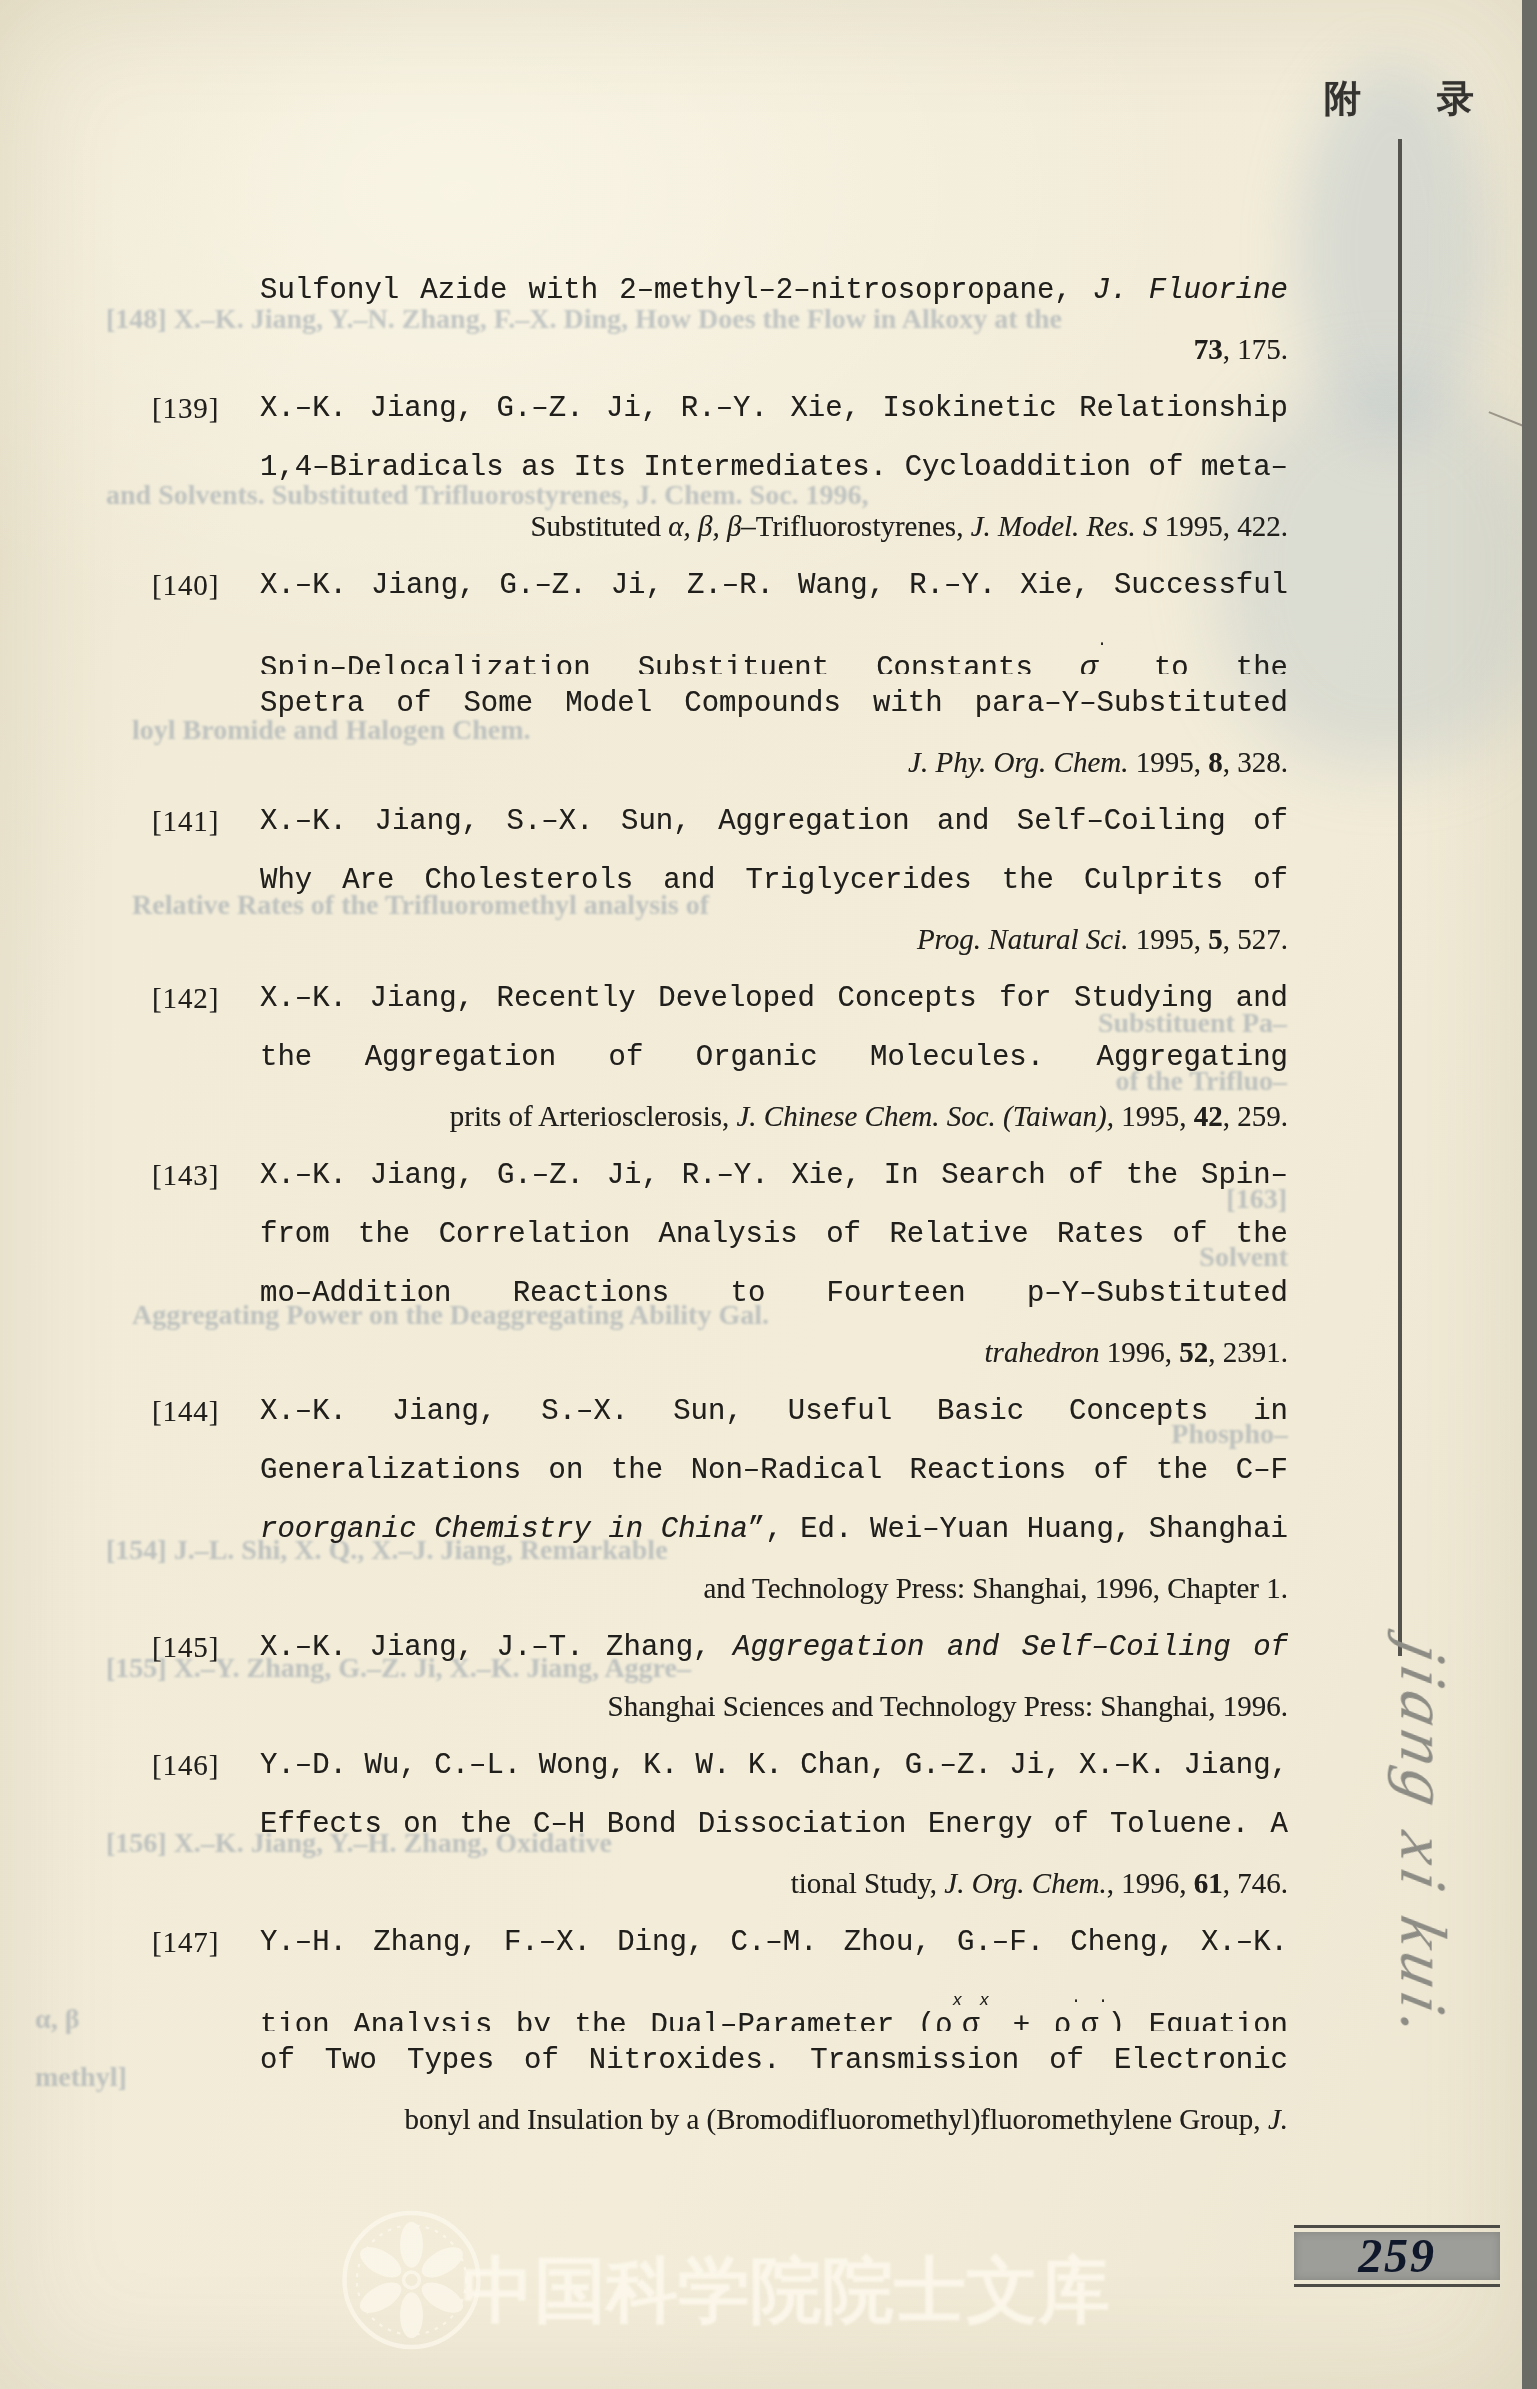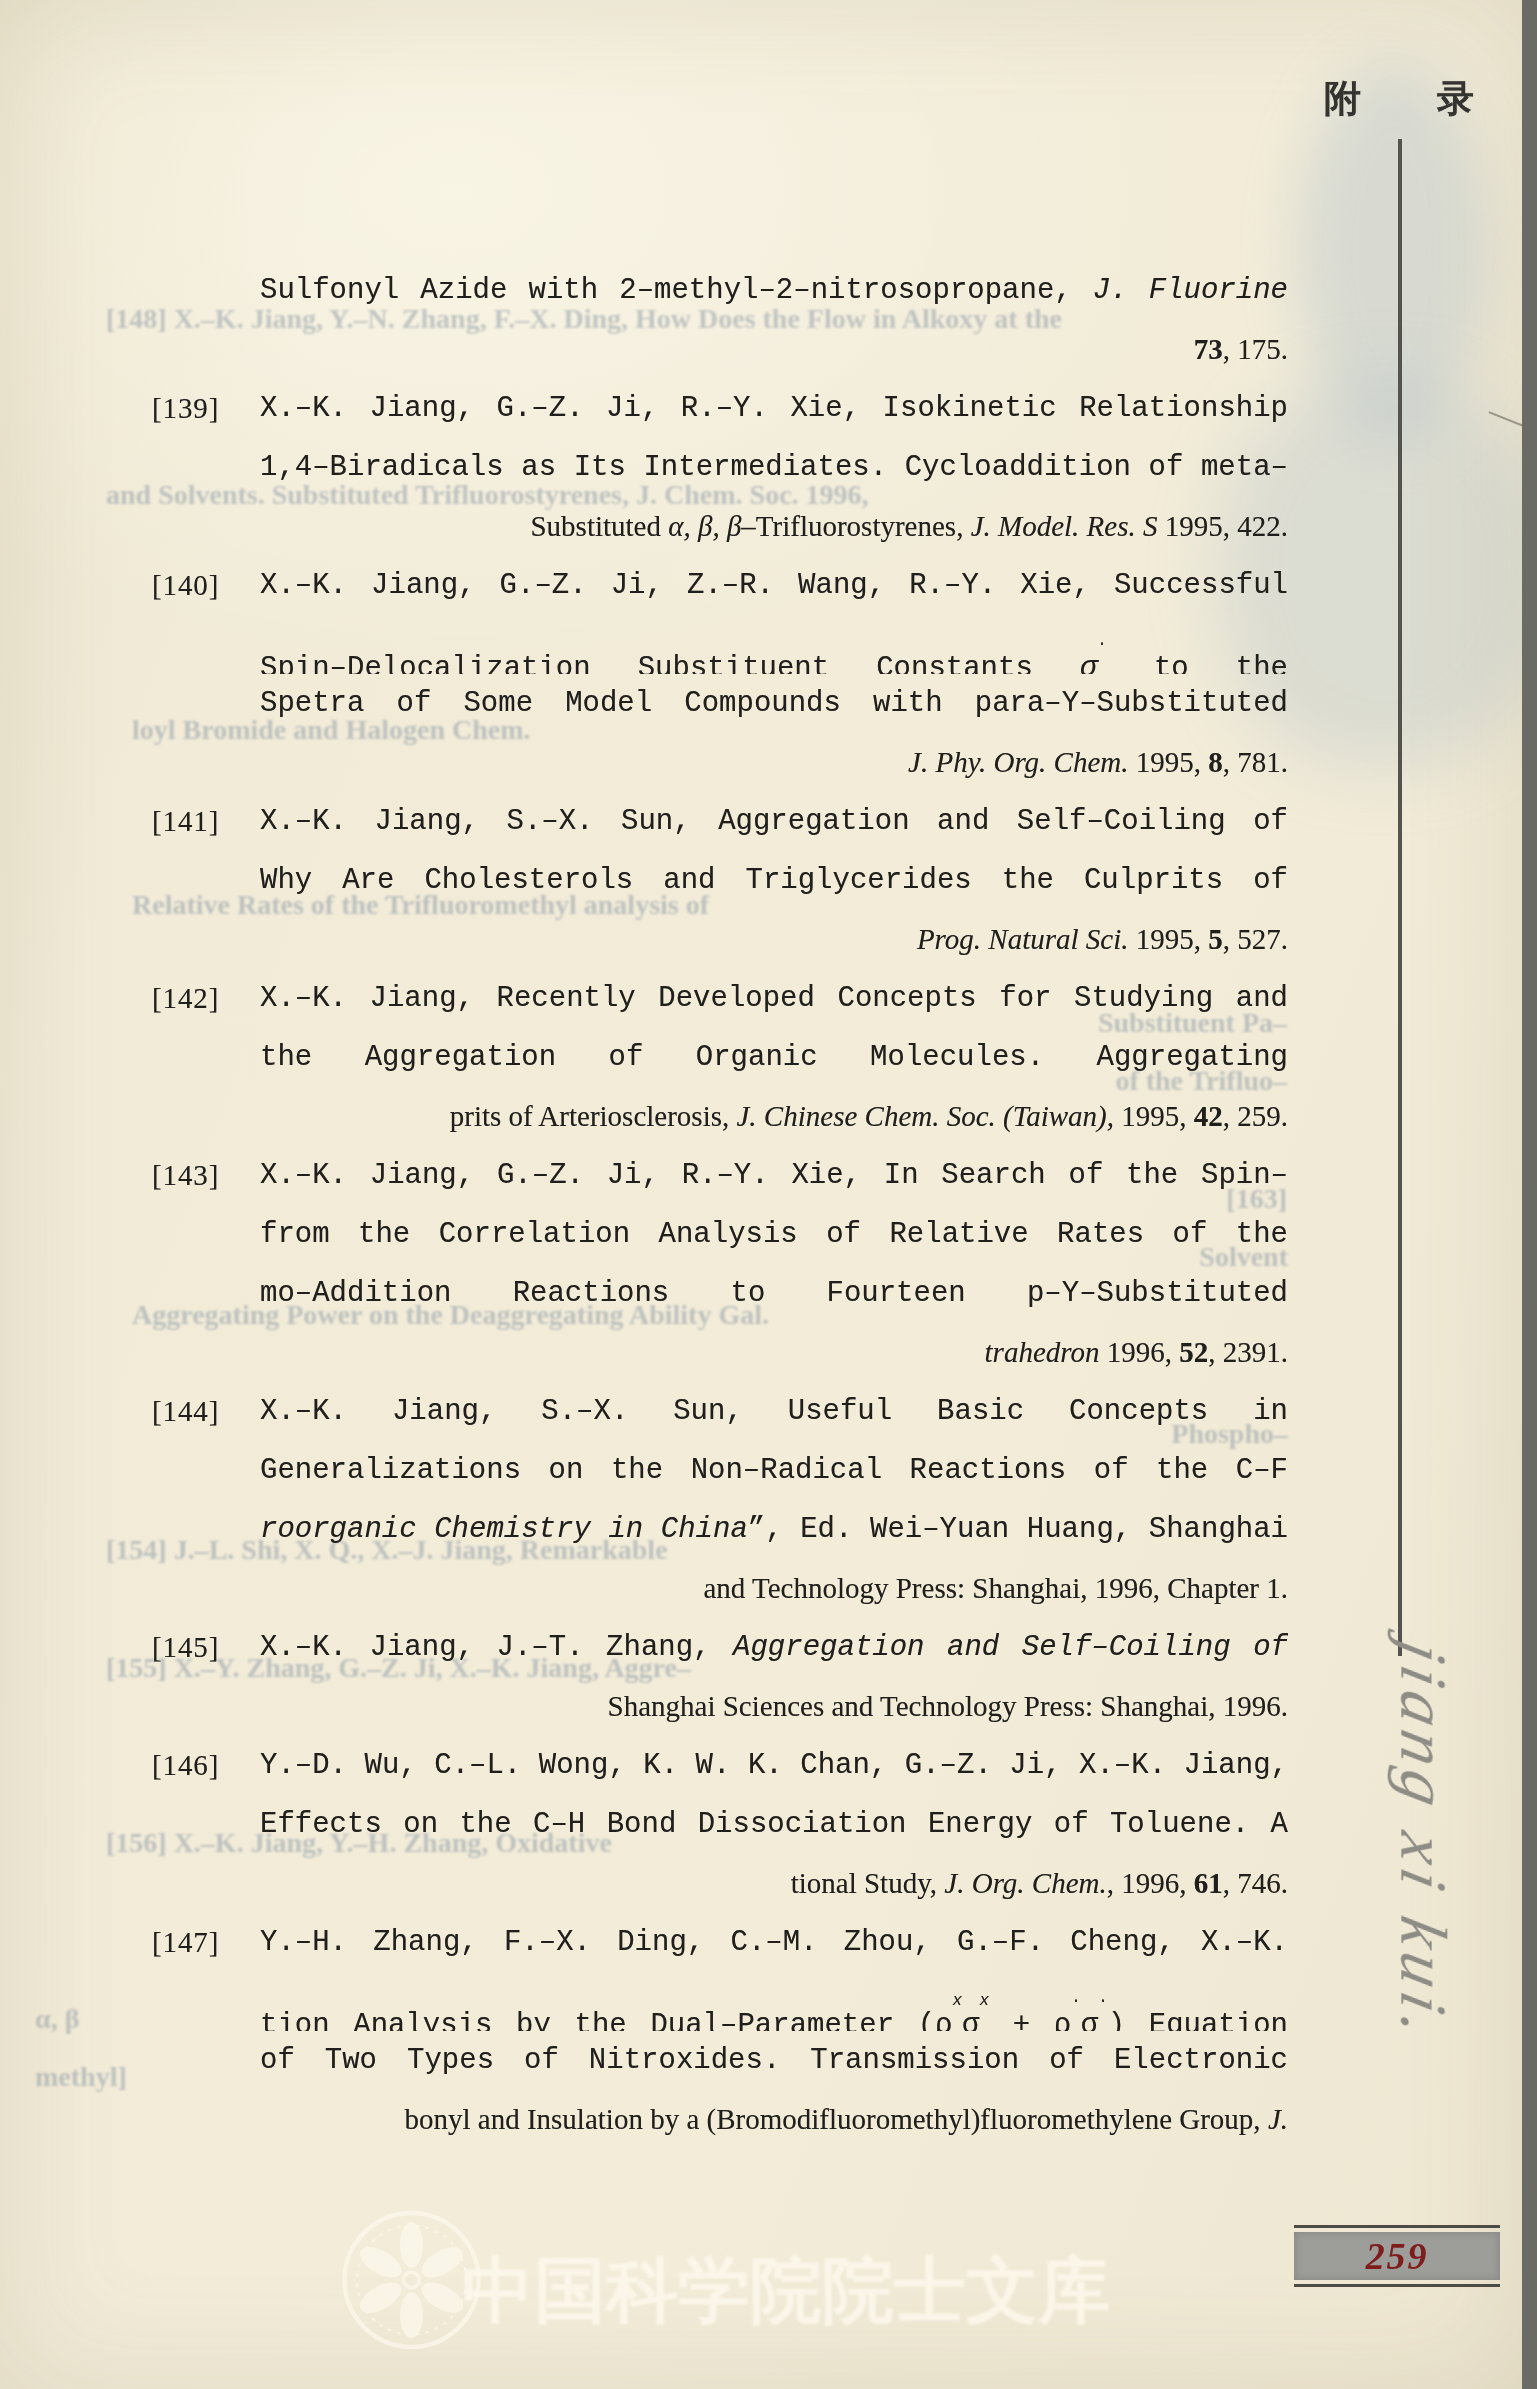--- a/index.html
+++ b/index.html
@@ -55,21 +55,21 @@
   .wm-logo{position:absolute;left:339px;top:2206px;opacity:.75;}
   .wm-text{position:absolute;left:462px;top:2243px;font-size:72px;font-weight:700;
     color:rgba(253,249,237,.95);letter-spacing:0px;white-space:nowrap;filter:blur(0.9px);
     font-family:"DejaVu Sans","Liberation Sans",sans-serif;opacity:.85;}
 
   
   .pagenum-wrap{position:absolute;left:1294px;top:2225px;width:206px;}
   .pn-rule{height:2.6px;background:#4c4b46;}
   .pn-bar{margin:4.4px 0;height:48px;background:#9d9d99;display:flex;align-items:center;justify-content:center;
     box-shadow:inset 0 0 8.8px rgba(60,60,55,.25);}
-  .pn-num{font-size:38px;font-weight:700;font-style:italic;color:#7f1d1d;letter-spacing:1.8px;}
+  .pn-num{font-size:48px;font-weight:700;font-style:italic;color:#0f172a;letter-spacing:1.8px;}
 </style>
 </head>
 <body>
 
 <div class="page">
 
   <div class="gp-head"></div>
   <div class="gp-body"></div>
 
   <div class="ghost-layer" id="ghosts">
@@ -103,21 +103,21 @@
         <span class="ref-id">[139]</span>
         <div class="line just"><span class="sg-n">X.–K. Jiang, G.–Z. Ji, R.–Y. Xie, Isokinetic Relationship for a Reaction with</span></div>
         <div class="line just"><span class="sg-n">1,4–Biradicals as Its Intermediates. Cycloaddition of meta– and para–Y–</span></div>
         <div class="line"><span class="sg-n">Substituted </span><span class="sg-i">α, β, β</span><span class="sg-n">–Trifluorostyrenes, </span><span class="sg-i">J. Model. Res. S</span><span class="sg-n"> 1995, 422.</span></div>
       </div>
       <div class="entry">
         <span class="ref-id">[140]</span>
         <div class="line just"><span class="sg-n">X.–K. Jiang, G.–Z. Ji, Z.–R. Wang, R.–Y. Xie, Successful Application of the</span></div>
         <div class="line just"><span class="sg-n">Spin–Delocalization Substituent Constants </span><span class="sg-i">σ</span><span class="sg-sup">·</span><span class="sg-n"> to the Correlation of the UV</span></div>
         <div class="line just"><span class="sg-n">Spetra of Some Model Compounds with para–Y–Substituted Phenyl Groups,</span></div>
-        <div class="line"><span class="sg-i">J. Phy. Org. Chem.</span><span class="sg-n"> 1995, </span><span class="sg-b">8</span><span class="sg-n">, 781.</span></div>
+        <div class="line"><span class="sg-i">J. Phy. Org. Chem.</span><span class="sg-n"> 1995, </span><span class="sg-b">8</span><span class="sg-n">, 328.</span></div>
       </div>
       <div class="entry">
         <span class="ref-id">[141]</span>
         <div class="line just"><span class="sg-n">X.–K. Jiang, S.–X. Sun, Aggregation and Self–Coiling of Organic Molecules.</span></div>
         <div class="line just"><span class="sg-n">Why Are Cholesterols and Triglycerides the Culprits of Arteriosclerosis?</span></div>
         <div class="line"><span class="sg-i">Prog. Natural Sci.</span><span class="sg-n"> 1995, </span><span class="sg-b">5</span><span class="sg-n">, 527.</span></div>
       </div>
       <div class="entry">
         <span class="ref-id">[142]</span>
         <div class="line just"><span class="sg-n">X.–K. Jiang, Recently Developed Concepts for Studying and Understanding</span></div>

